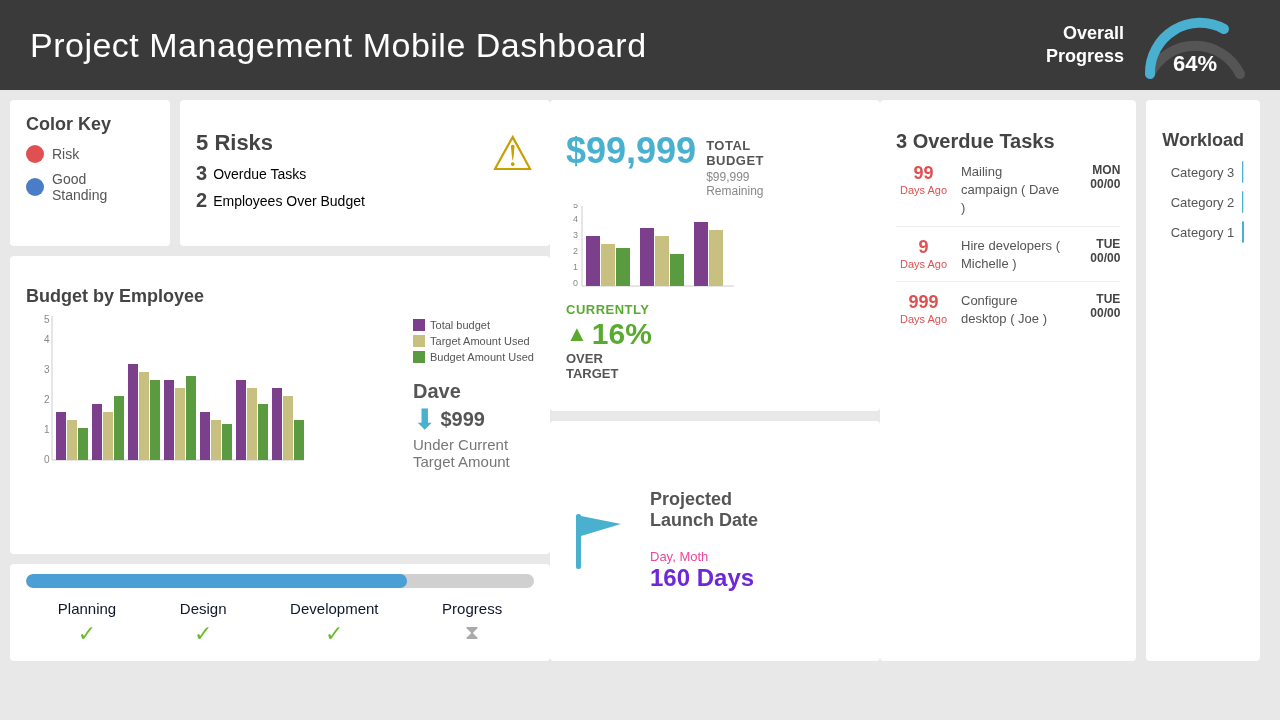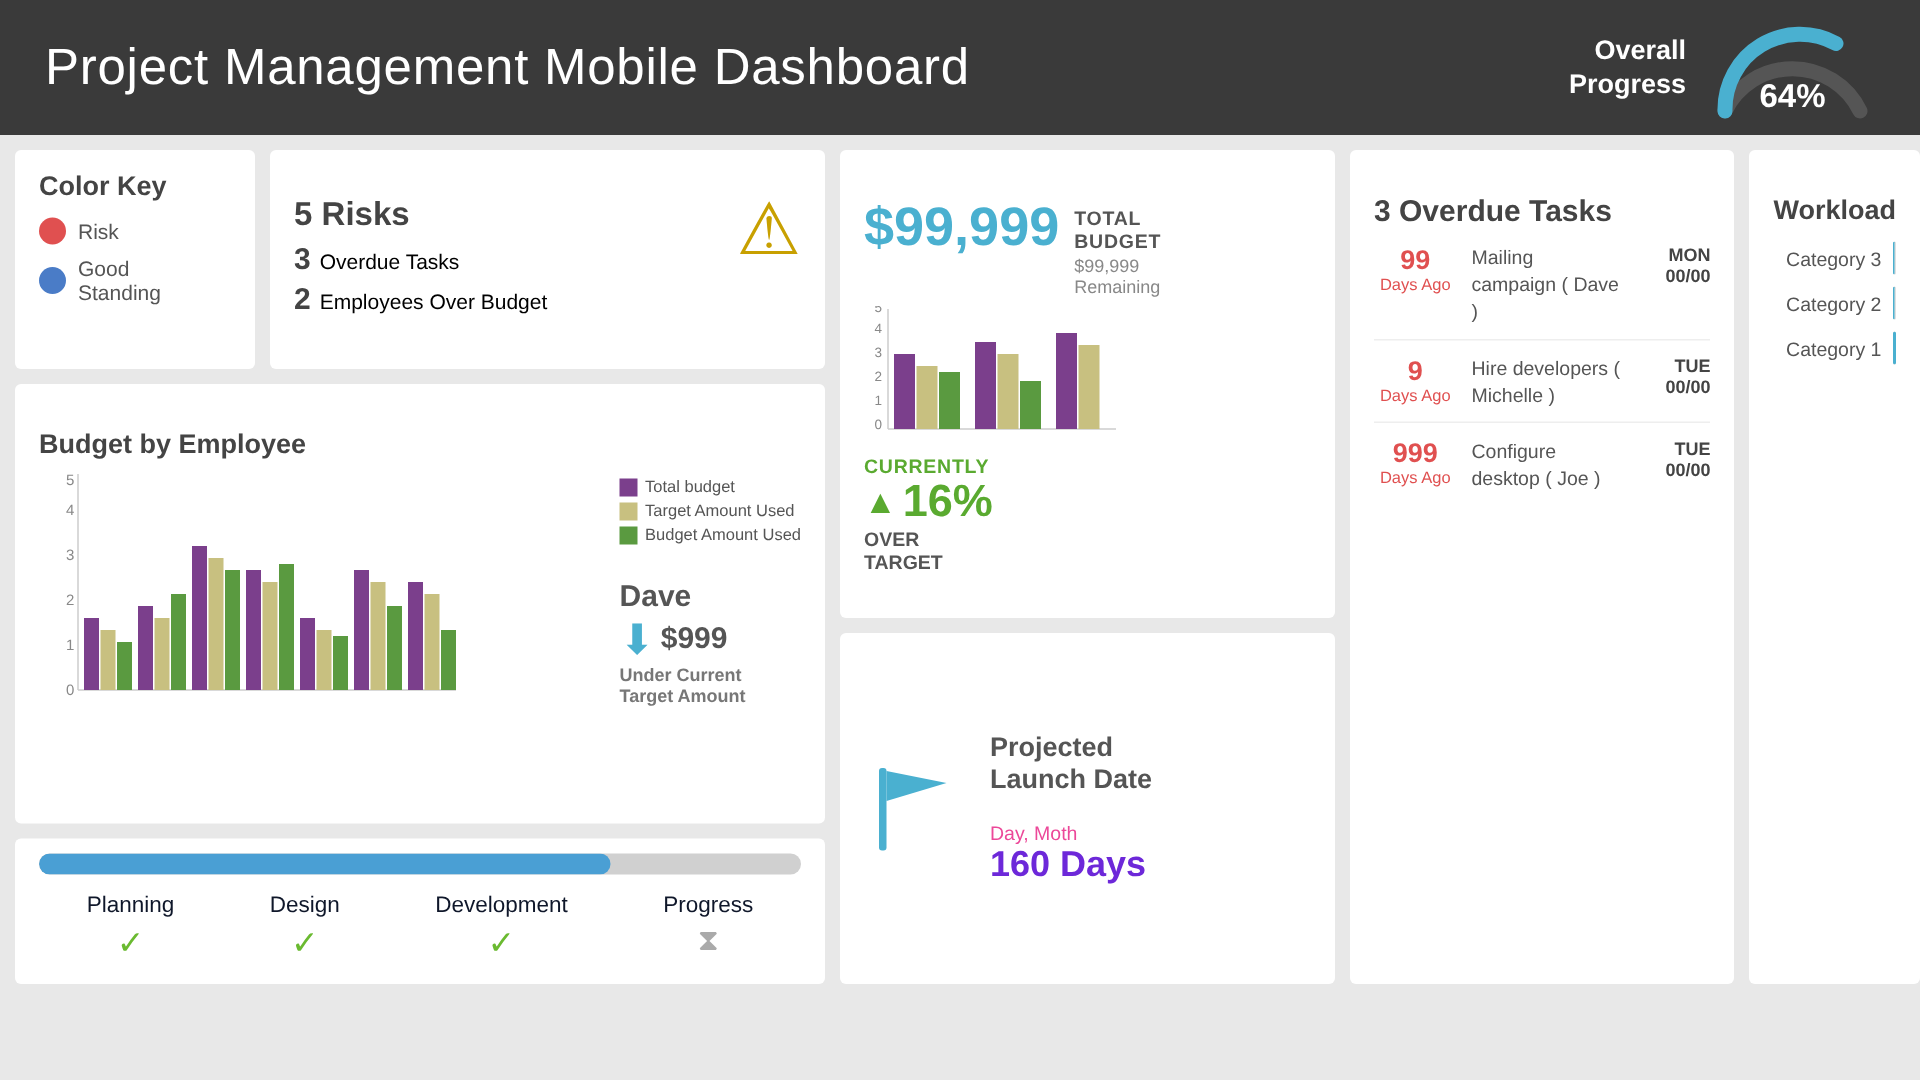--- a/index.html
+++ b/index.html
@@ -30,21 +30,20 @@
       font-weight: 600;
       text-align: right;
       line-height: 1.3;
     }
 
     
     .main {
       display: grid;
       grid-template-columns: 540px 330px 380px;
       grid-template-rows: auto auto;
-      gap: 10px;
       padding: 10px;
       height: calc(720px - 90px);
     }
 
     
     .card {
       background: white;
       border-radius: 4px;
       padding: 30px 16px;
     }
@@ -283,21 +282,21 @@
               <div class="legend-swatch swatch-green"></div>
               <span>Budget Amount Used</span>
             </div>
           </div>
           <div>
             <div style="font-size:20px;font-weight:600;color:#555;">Dave</div>
             <div style="display:flex;align-items:center;gap:4px;">
               <span style="font-size:28px;color:#4ab0d0;">⬇</span>
               <span style="font-size:20px;font-weight:700;color:#555;">$999</span>
             </div>
-            <div style="font-size:12px;color:#777;font-weight:bold;">Under Current<br>Target Amount</div>
+            <div style="font-size:15px;color:#777;">Under Current<br>Target Amount</div>
           </div>
         </div>
       </div>
     </div>
 
     <div class="progress-bar-card">
       <div class="phase-bar-container">
         <div class="phase-bar-fill" style="width:75%;"></div>
       </div>
       <div class="phases">

